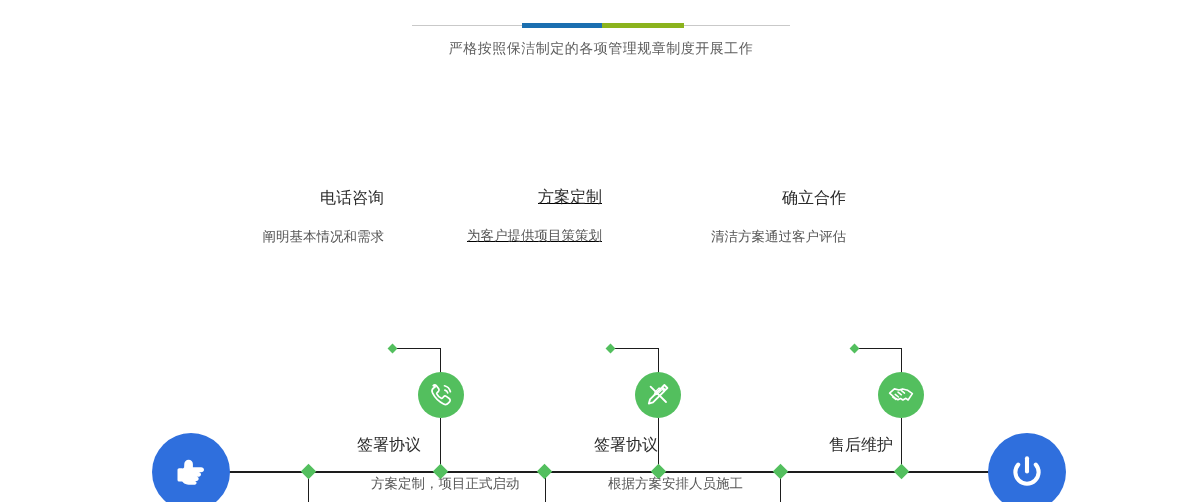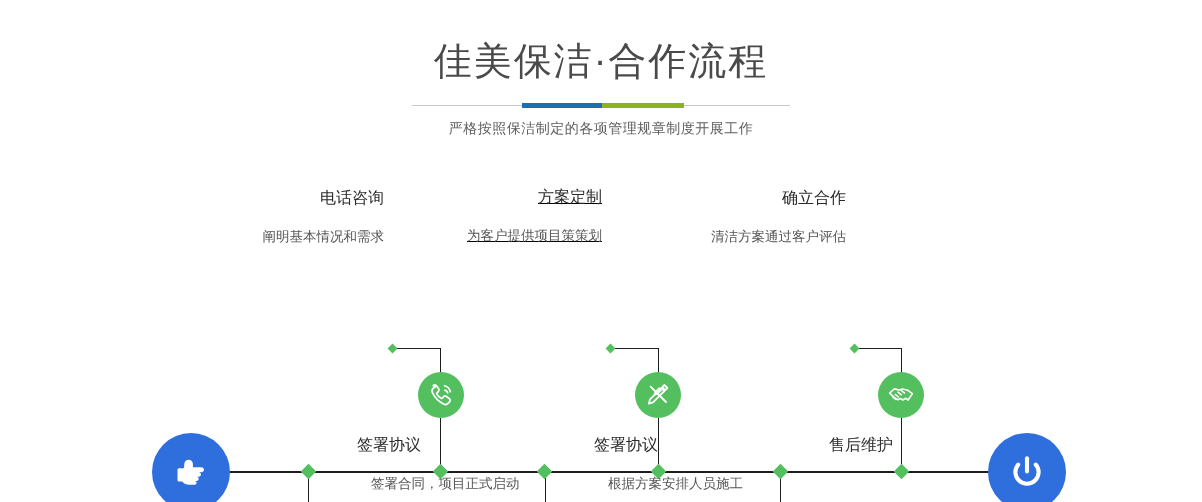--- a/index.html
+++ b/index.html
@@ -91,21 +91,20 @@
   .lbl.bot{text-align:left;}
   .lbl.bot .d{margin-left:14px;}
   .lbl.top .d{margin-right:0;}
 </style>
 </head>
 <body>
 
 <div id="stage">
 
   <div class="hdr">
-    <div class="hdr-title">佳美保洁·合作流程</div>
     <div class="hdr-rule">
       <div class="rule-base"></div>
       <div class="rule-blue"></div>
       <div class="rule-green"></div>
     </div>
     <div class="hdr-sub">严格按照保洁制定的各项管理规章制度开展工作</div>
   </div>
 
   <div class="diagram">
 
@@ -152,21 +151,21 @@
     <div class="dia-s" style="left:389px;top:195px;"></div>
     <div class="lbl top" style="left:180px;top:40px;width:204px;">
       <div class="t">电话咨询</div>
       <div class="d">阐明基本情况和需求</div>
     </div>
 
     <div class="stem" style="left:308px;top:322px;height:34px;"></div>
 
     <div class="lbl bot" style="left:357px;top:287px;">
       <div class="t">签署协议</div>
-      <div class="d">签署合同，项目正式启动</div>
+      <div class="d">方案定制，项目正式启动</div>
     </div>
 
     <div class="stem" style="left:658px;top:268px;height:54px;"></div>
     <div class="node" style="left:635px;top:222px;">
       <span>
         <svg width="28" height="28" viewBox="0 0 28 28">
           <path d="M4.8 22.6l1.2-4.2L17.4 7l3 3-11.4 11.4z" fill="none" stroke="#ffffff" stroke-width="1.8" stroke-linejoin="round"></path>
           <path d="M18.2 6.2l2.2-2.2 3 3-2.2 2.2z" fill="none" stroke="#ffffff" stroke-width="1.8" stroke-linejoin="round"></path>
           <path d="M22.8 22.4l-4.2 1.2 1.2-4.2 5.4-5.4 3 3z" fill="none" stroke="#ffffff" stroke-width="1.8" stroke-linejoin="round" transform="translate(-9.5,-9.5) scale(0.72) translate(9,9)"></path>
           <line x1="6.6" y1="5.6" x2="22" y2="21" stroke="#ffffff" stroke-width="1.8" stroke-linecap="round"></line>

